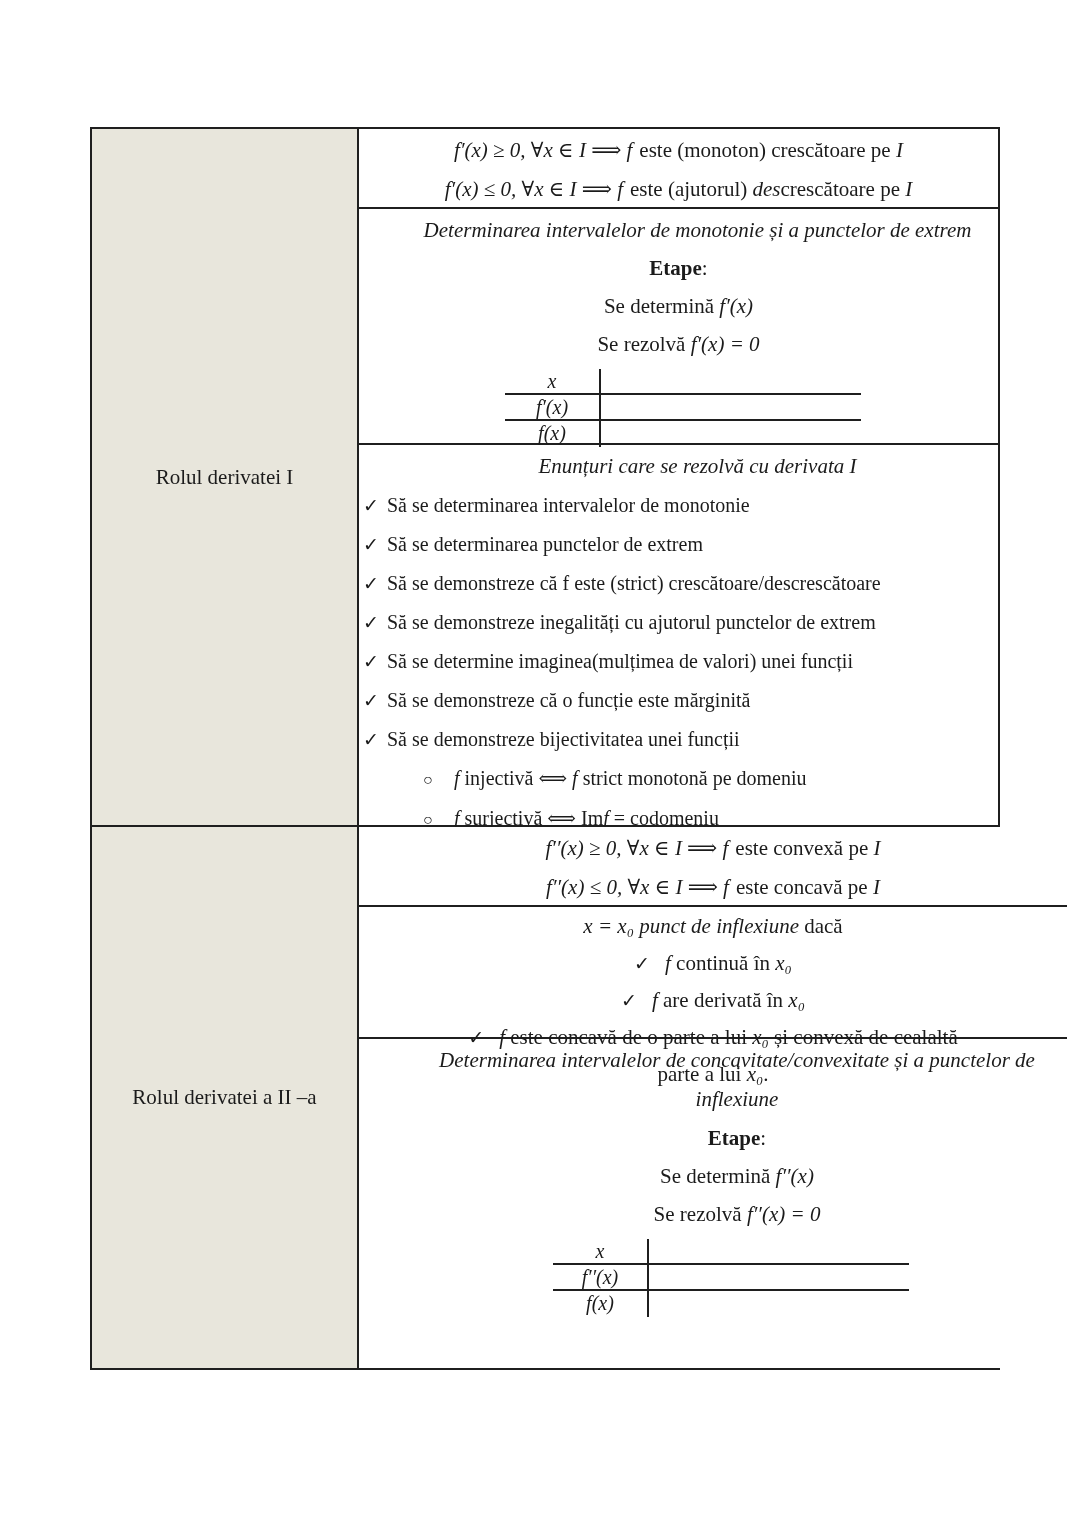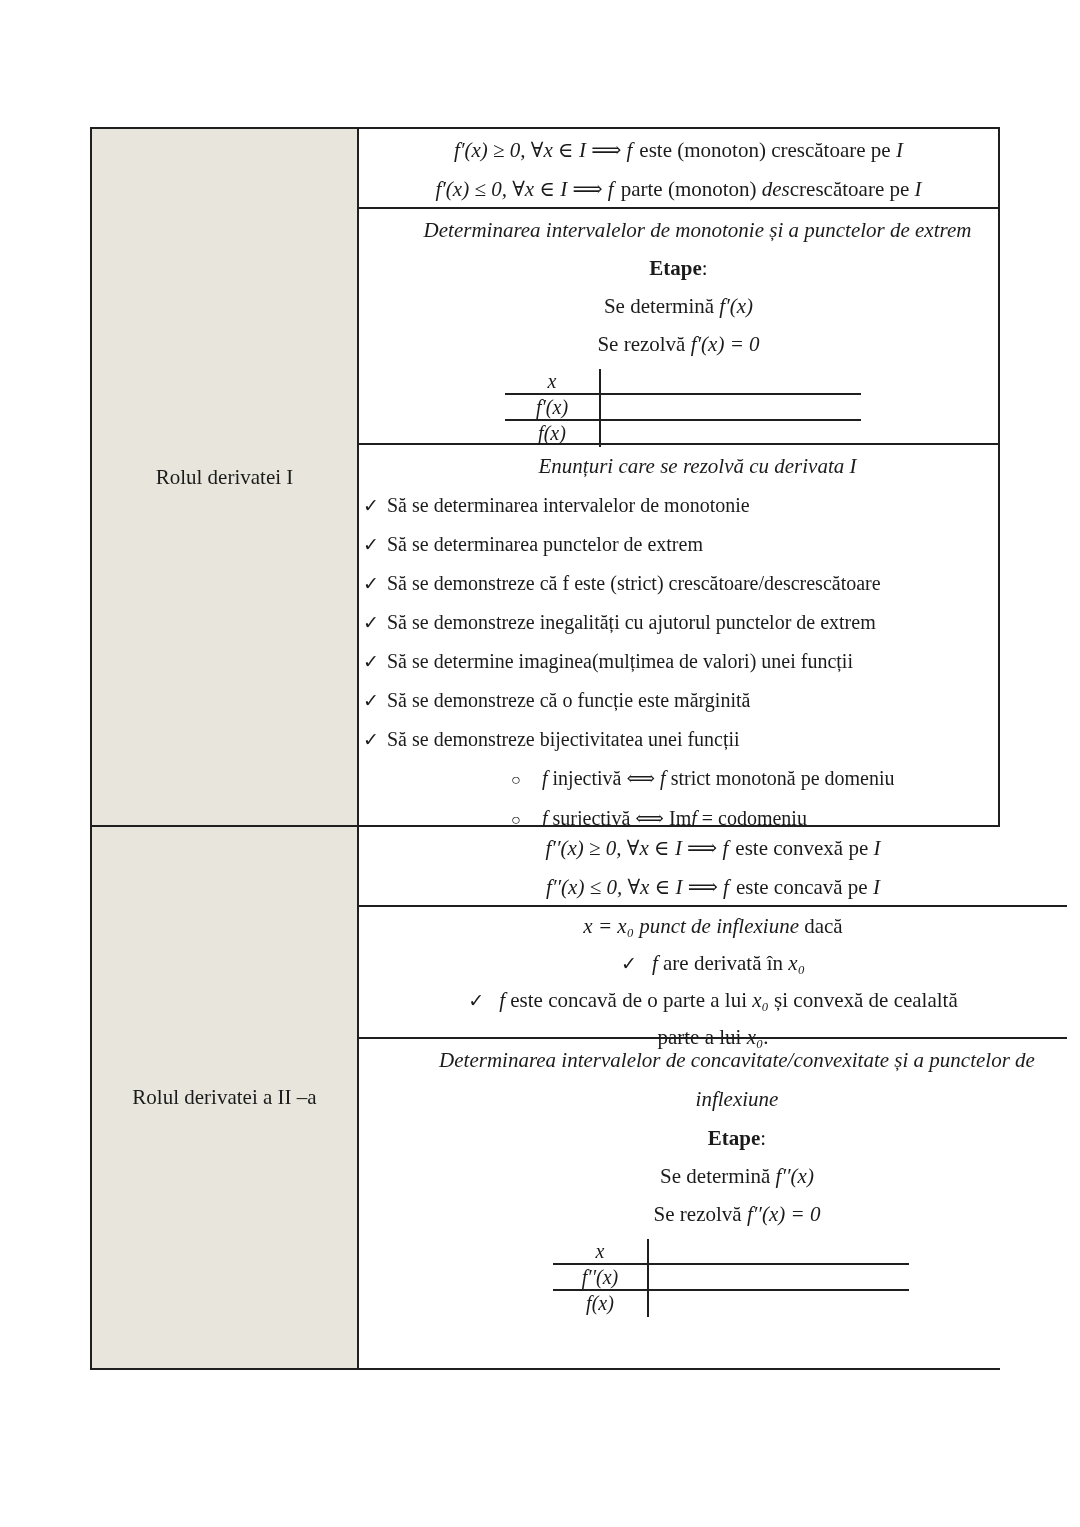--- a/index.html
+++ b/index.html
@@ -49,21 +49,21 @@
   .mt-row { height:26px; line-height:25px; }
   .mt-b { border-bottom:2px solid #1f1f1f; }
   .mt-label { display:inline-block; width:94px; text-align:center; font-style:italic; font-size:20px; }
   .mt-vline { position:absolute; left:94px; top:0; bottom:0; width:2px; background:#1f1f1f; }
 
   
   .sec-enunturi { padding-top:2px; }
   .check-list { margin-top:1px; }
   .check-item { line-height:38px; font-size:20px; padding-left:4px; }
   .check { display:inline-block; width:24px; font-size:19px; }
-  .sub-item { line-height:38px; font-size:20px; padding-left:108px;margin-left:44px; }
+  .sub-item { line-height:38px; font-size:20px; padding-left:64px; }
   .circle { display:inline-block; width:31px; font-size:16px; }
 
   
   .sec-inflex { height:132px; padding-top:1px; }
   .sec-inflex .line { line-height:37px; font-size:21px; }
   .sec-inflex .check { width:auto; margin-right:15px; }
 
   
   .sec-concav { padding-top:2px;padding-left:48px; }
   .sec-concav .sec-title { width:660px; margin:0 auto; line-height:39px; }
@@ -78,21 +78,21 @@
       <div class="label-cell">
         <span>Rolul derivatei I</span>
       </div>
       <div class="content-cell">
 
         <div class="sec sec-formulas">
           <div class="line center formula">
             <span class="m m1">f′(x) ≥ 0, ∀x ∈ I ⟹ f</span><span>este (monoton) crescătoare pe </span><span class="m">I</span>
           </div>
           <div class="line center formula">
-            <span class="m m1">f′(x) ≤ 0, ∀x ∈ I ⟹ f</span><span>parte (monoton) </span><span class="it">des</span><span>crescătoare pe </span><span class="m">I</span>
+            <span class="m m1">f′(x) ≤ 0, ∀x ∈ I ⟹ f</span><span>este (ajutorul) </span><span class="it">des</span><span>crescătoare pe </span><span class="m">I</span>
           </div>
         </div>
 
         <div class="sec" style="height:236px; padding-top:2px;">
           <div class="sec-title">Determinarea intervalelor de monotonie și a punctelor de extrem</div>
           <div class="etape-line">
             <span class="b">Etape</span><span>:</span>
           </div>
           <div class="step-line">
             <span>Se determină </span><span class="m">f′(x)</span>
@@ -143,20 +143,23 @@
           <div class="line center formula">
             <span class="m m1">f′′(x) ≤ 0, ∀x ∈ I ⟹ f</span><span>este concavă pe </span><span class="m">I</span>
           </div>
         </div>
 
         <div class="sec sec-inflex">
           <div class="line center">
             <span class="m">x = x₀</span><span class="it"> punct de inflexiune </span><span>dacă</span>
           </div>
           <div class="line center">
+            <span class="check">✓</span><span class="m">f</span><span> continuă în </span><span class="m">x₀</span>
+          </div>
+          <div class="line center">
             <span class="check">✓</span><span class="m">f</span><span> are derivată în </span><span class="m">x₀</span>
           </div>
           <div class="line center">
             <span class="check">✓</span><span class="m">f</span><span> este concavă de o parte a lui </span><span class="m">x₀</span><span> și convexă de cealaltă</span>
           </div>
           <div class="line center">
             <span>parte a lui </span><span class="m">x₀</span><span>.</span>
           </div>
         </div>
 

